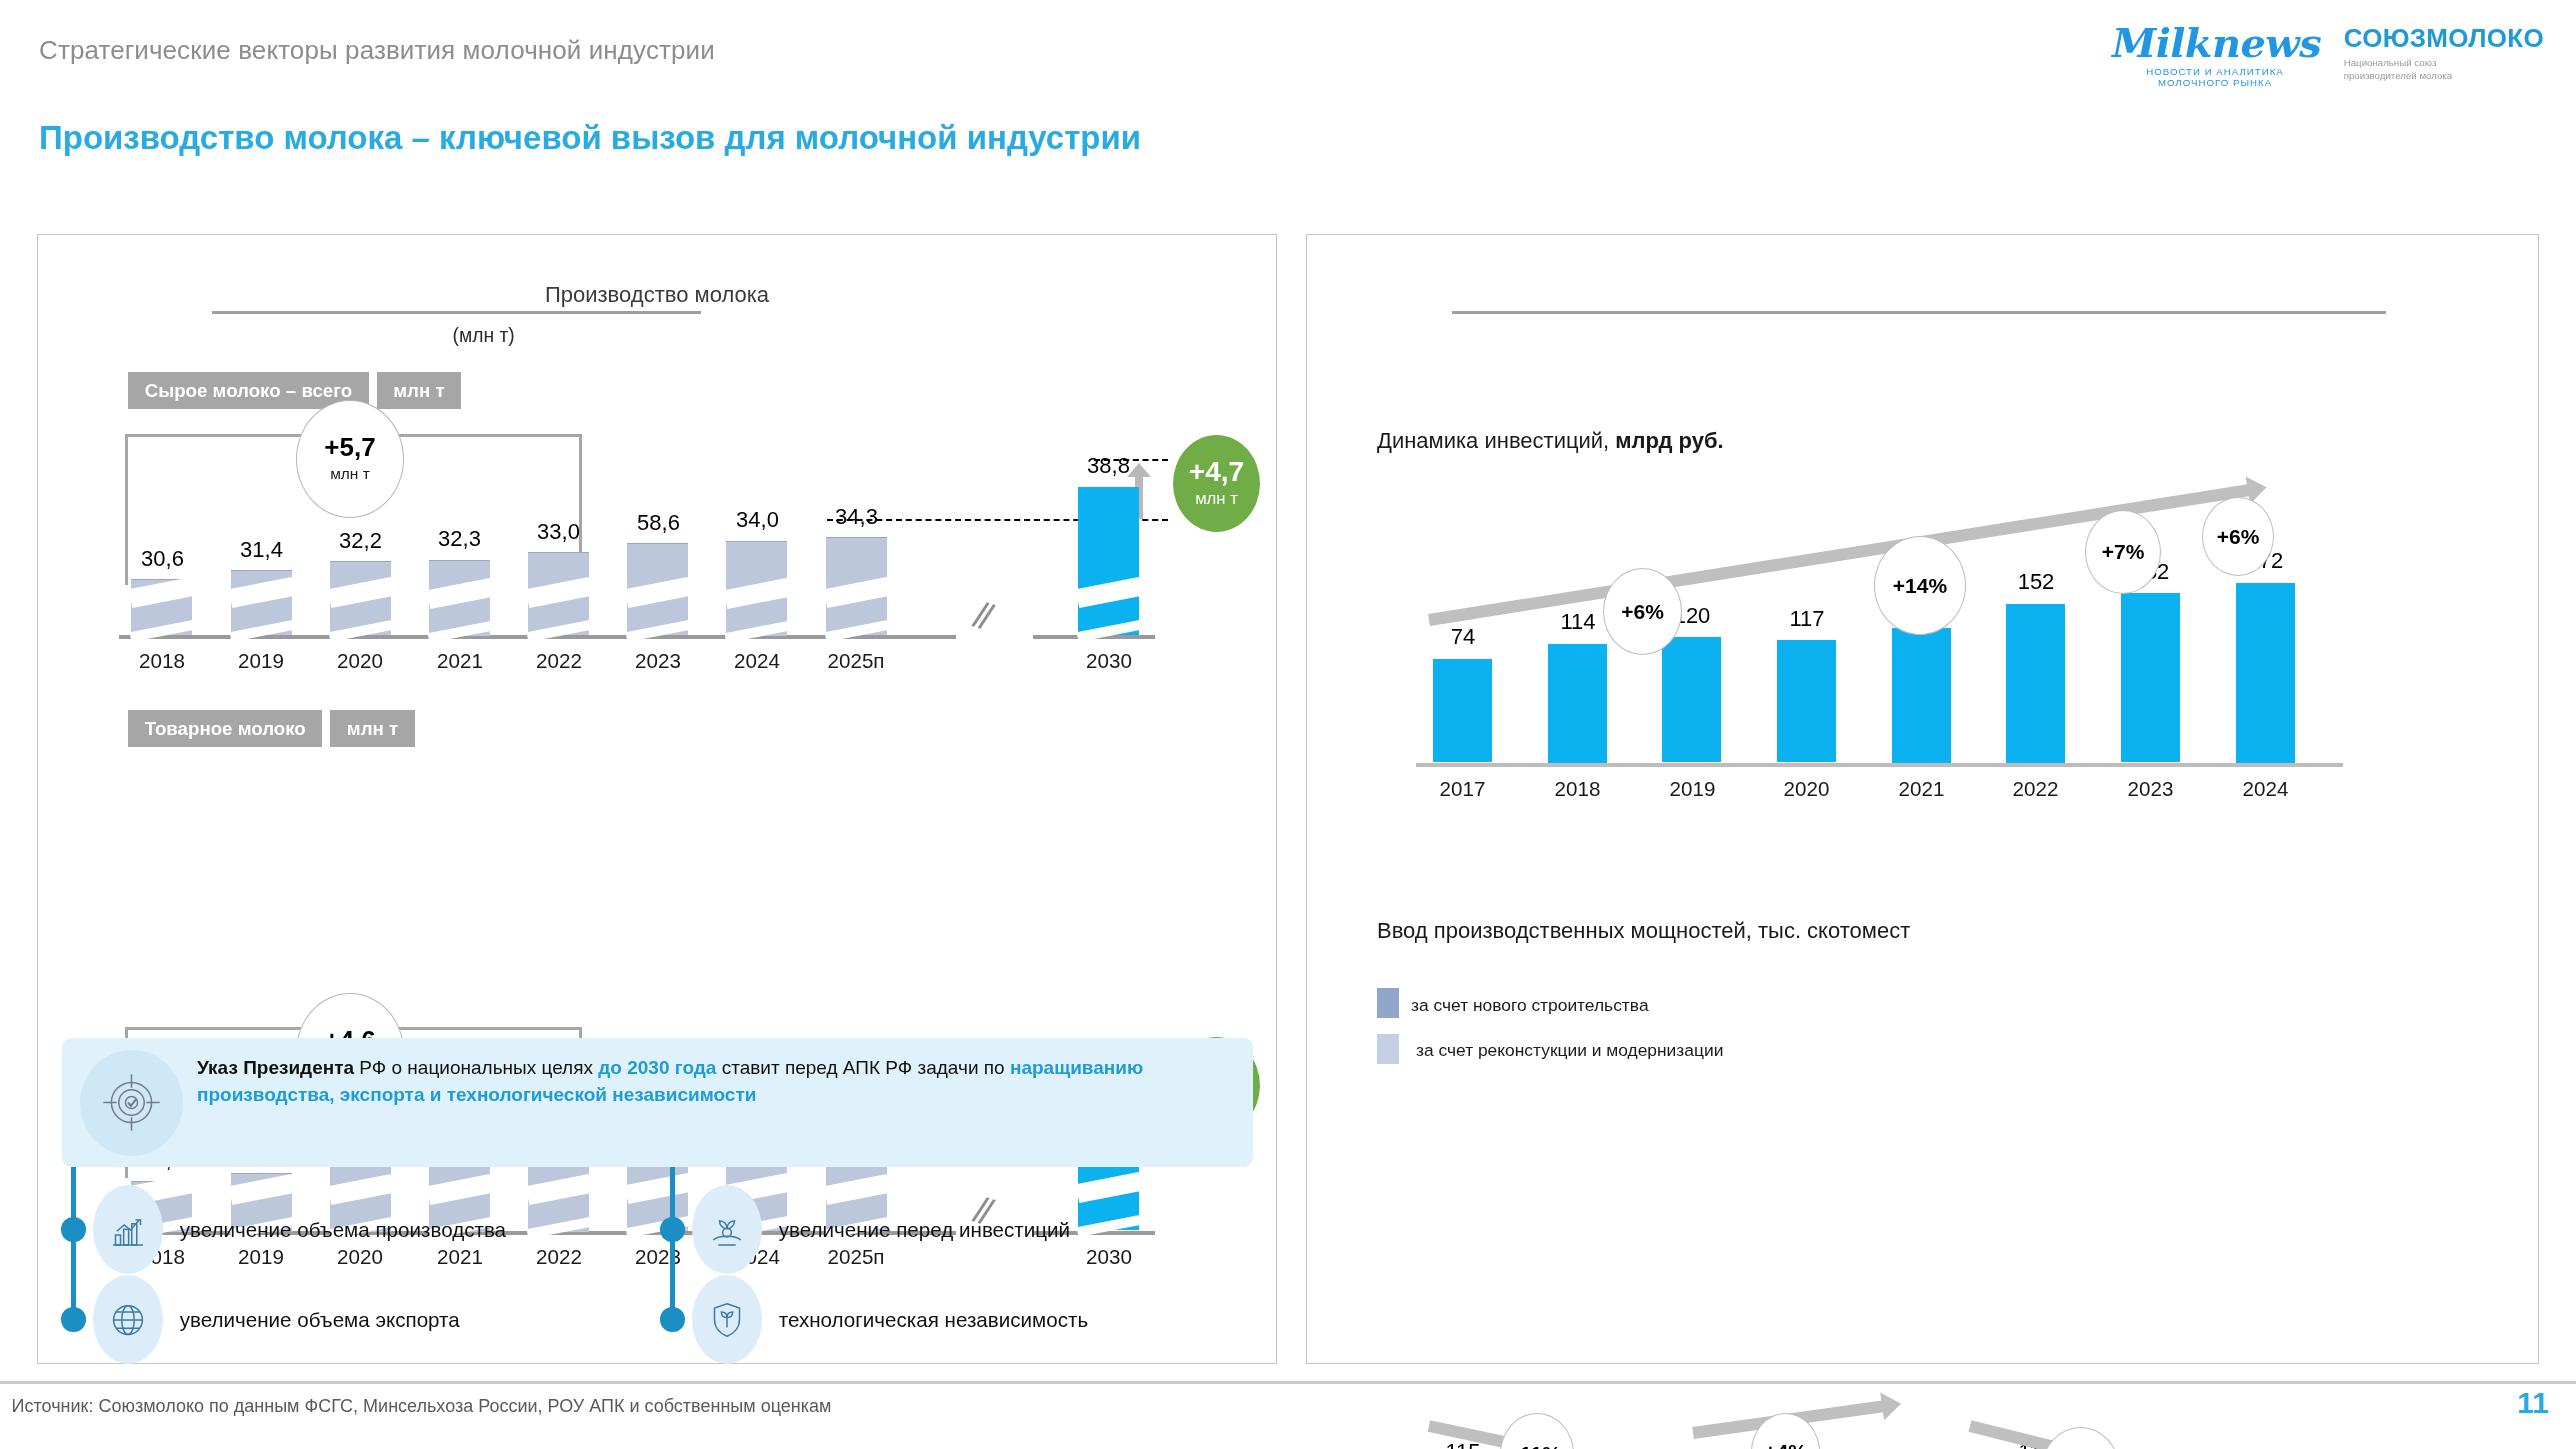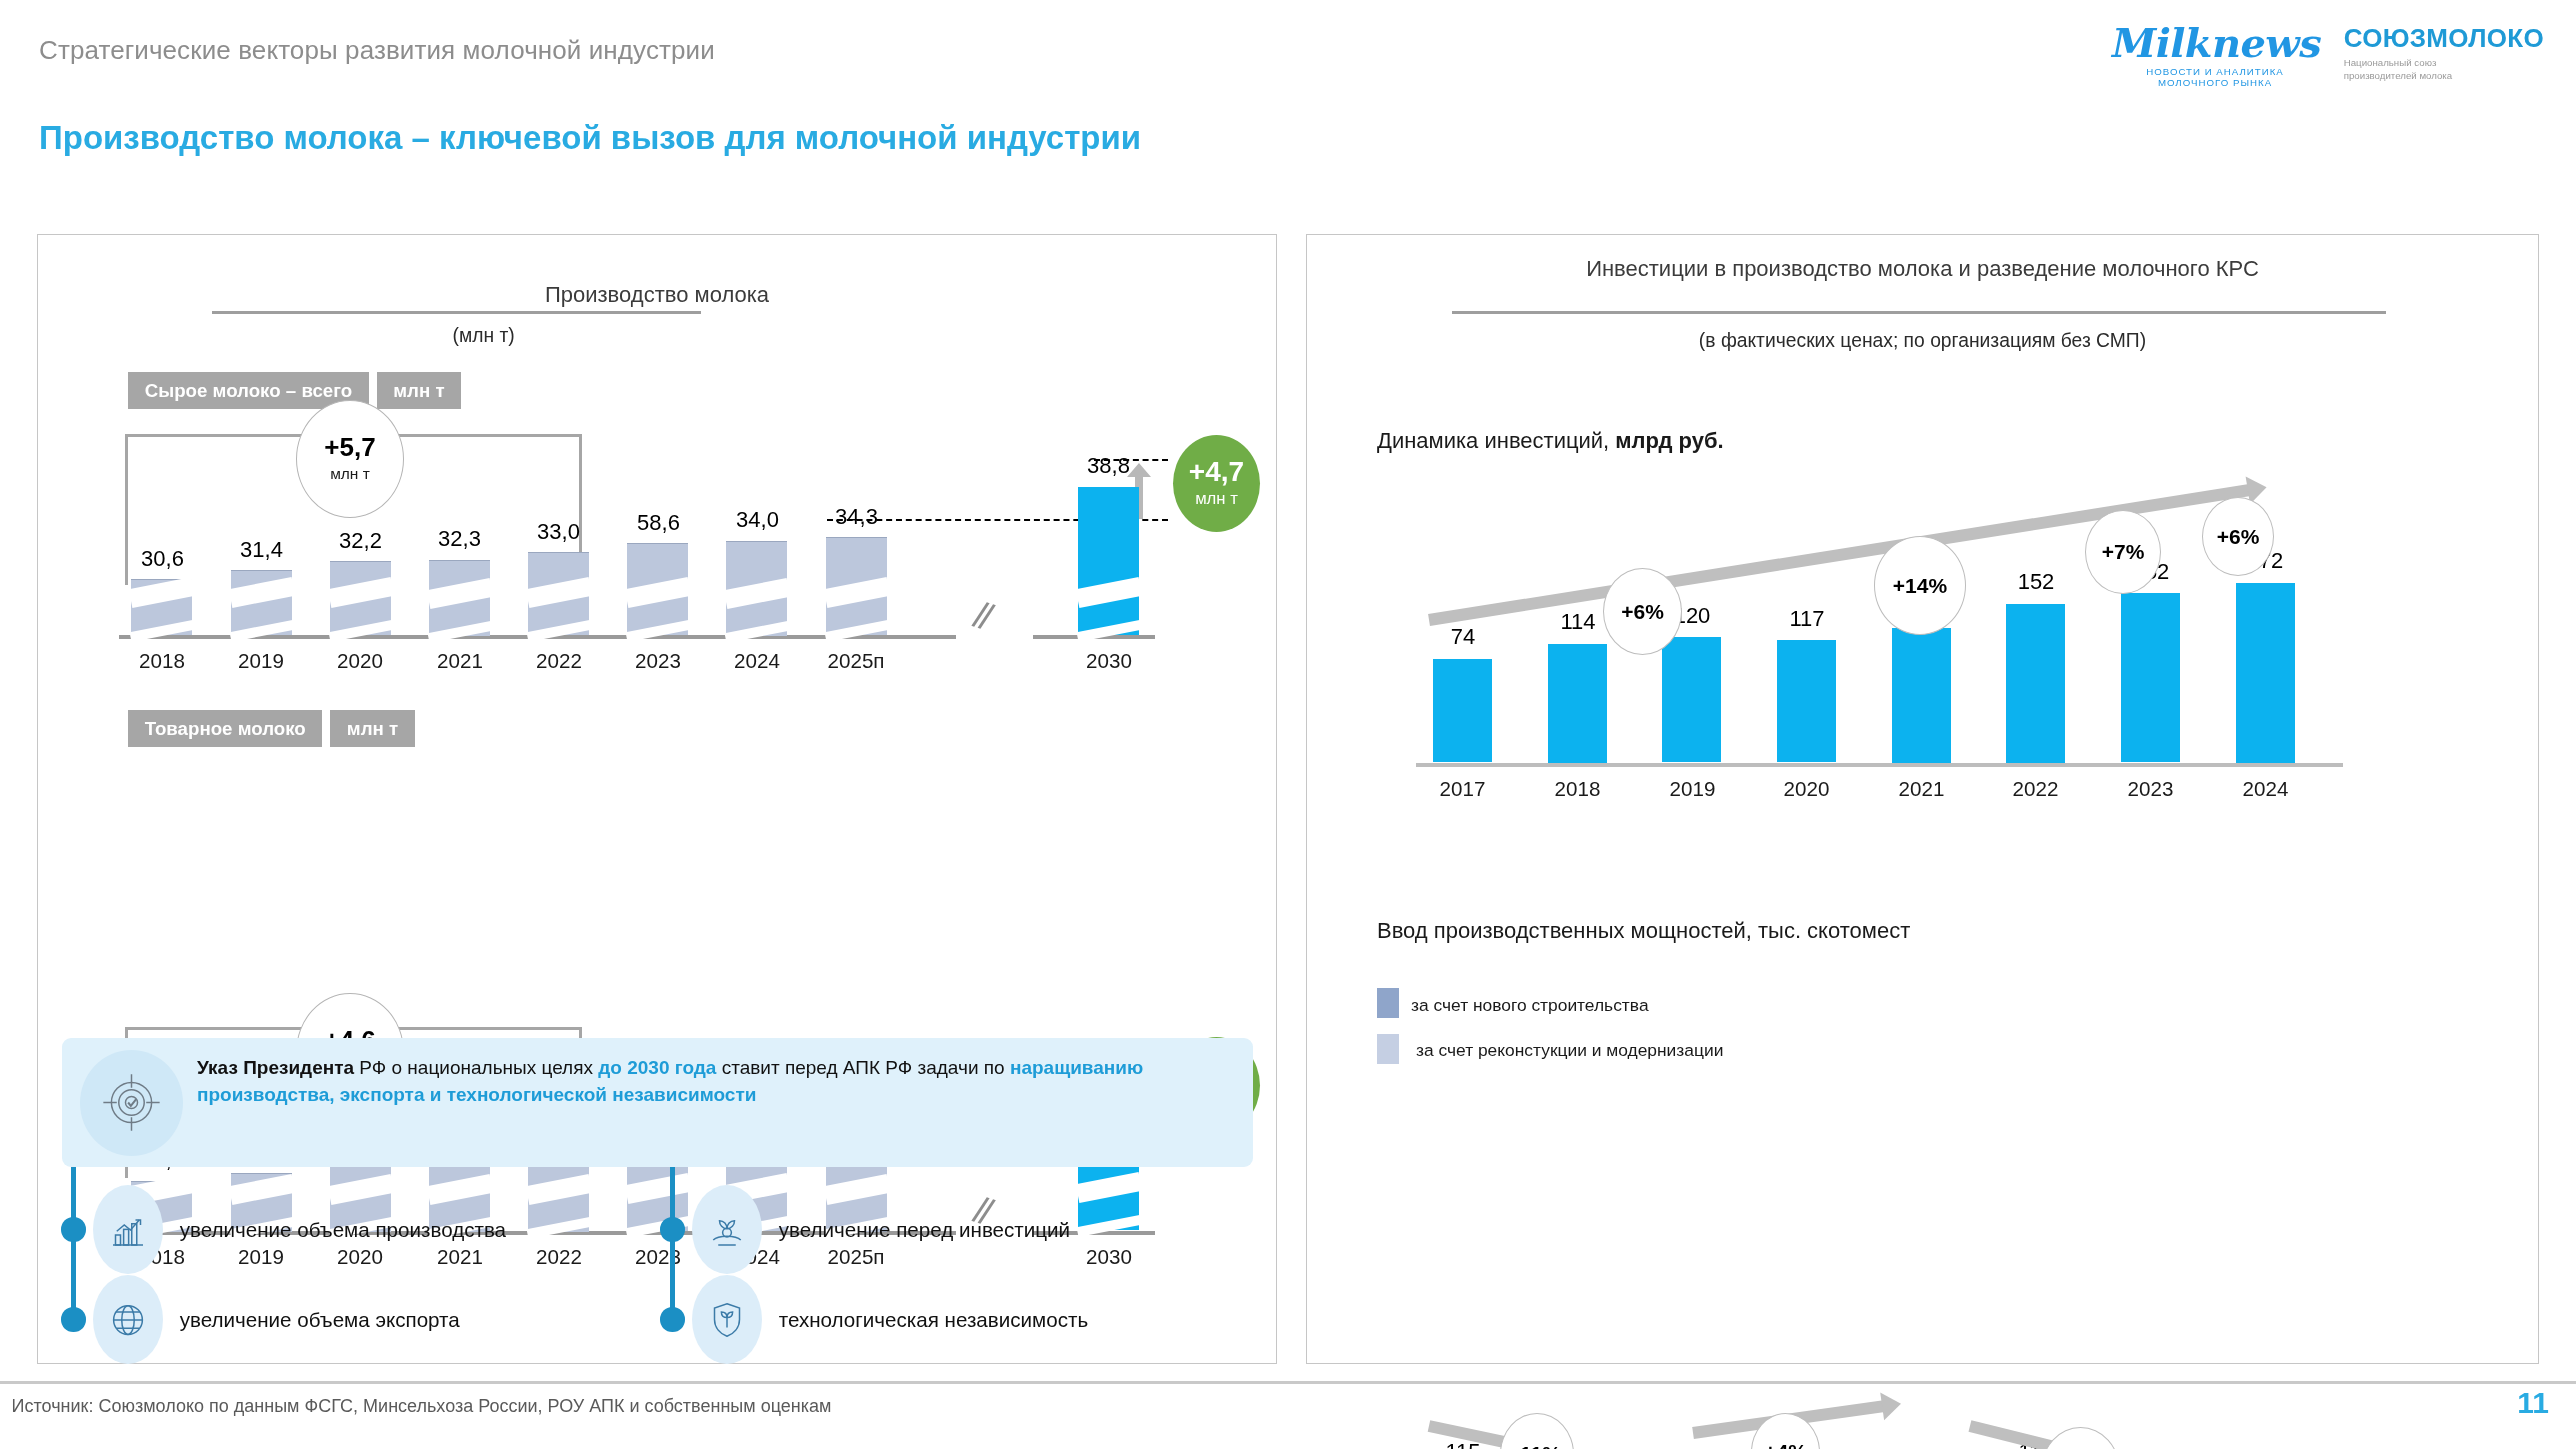--- a/index.html
+++ b/index.html
@@ -360,23 +360,21 @@
       <path d="M32 6l20 7v18c0 14-10 23-20 27C22 54 12 45 12 31V13z"></path>
       <path d="M32 44V24"></path>
         <path d="M32 28c-6 0-9-4-9-9 6 0 9 4 9 9zM32 28c6 0 9-4 9-9-6 0-9 4-9 9z"></path>
     </svg>
   </div>
   <div class="flabel">технологическая независимость</div>
 </div>
 
 <div class="abs panel" id="panel-right">
 
-  <div class="panel-title abs" style="left:0;top:20.6px;width:100%;">Инвестиции в производство молока и разведение молочного КРС</div>
   <div class="panel-rule abs" style="left:145px;top:59px;width:934px;"></div>
-  <div class="panel-sub abs" style="left:0;top:95px;width:100%;">(в фактических ценах; по организациям без СМП)</div>
 
   <div class="sec-title abs" style="left:70px;top:193px;">
     <span>Динамика инвестиций, </span><b>млрд руб.</b>
   </div>
 
   <div class="chart abs" id="chart3" style="left:0;top:270px;width:1231px;height:322px;">
     <div class="baseline abs" style="left:109px;top:258px;width:927px;height:3.9px;background:#bdbdbd;"></div>
     <div id="chart3-bars">
         <div class="cbar" style="left: 126px; width: 59px; height: 103px; top: 154px; bottom: auto;"></div>
         <div class="cbar" style="left: 241px; width: 59px; height: 119px; top: 139px; bottom: auto;"></div>

